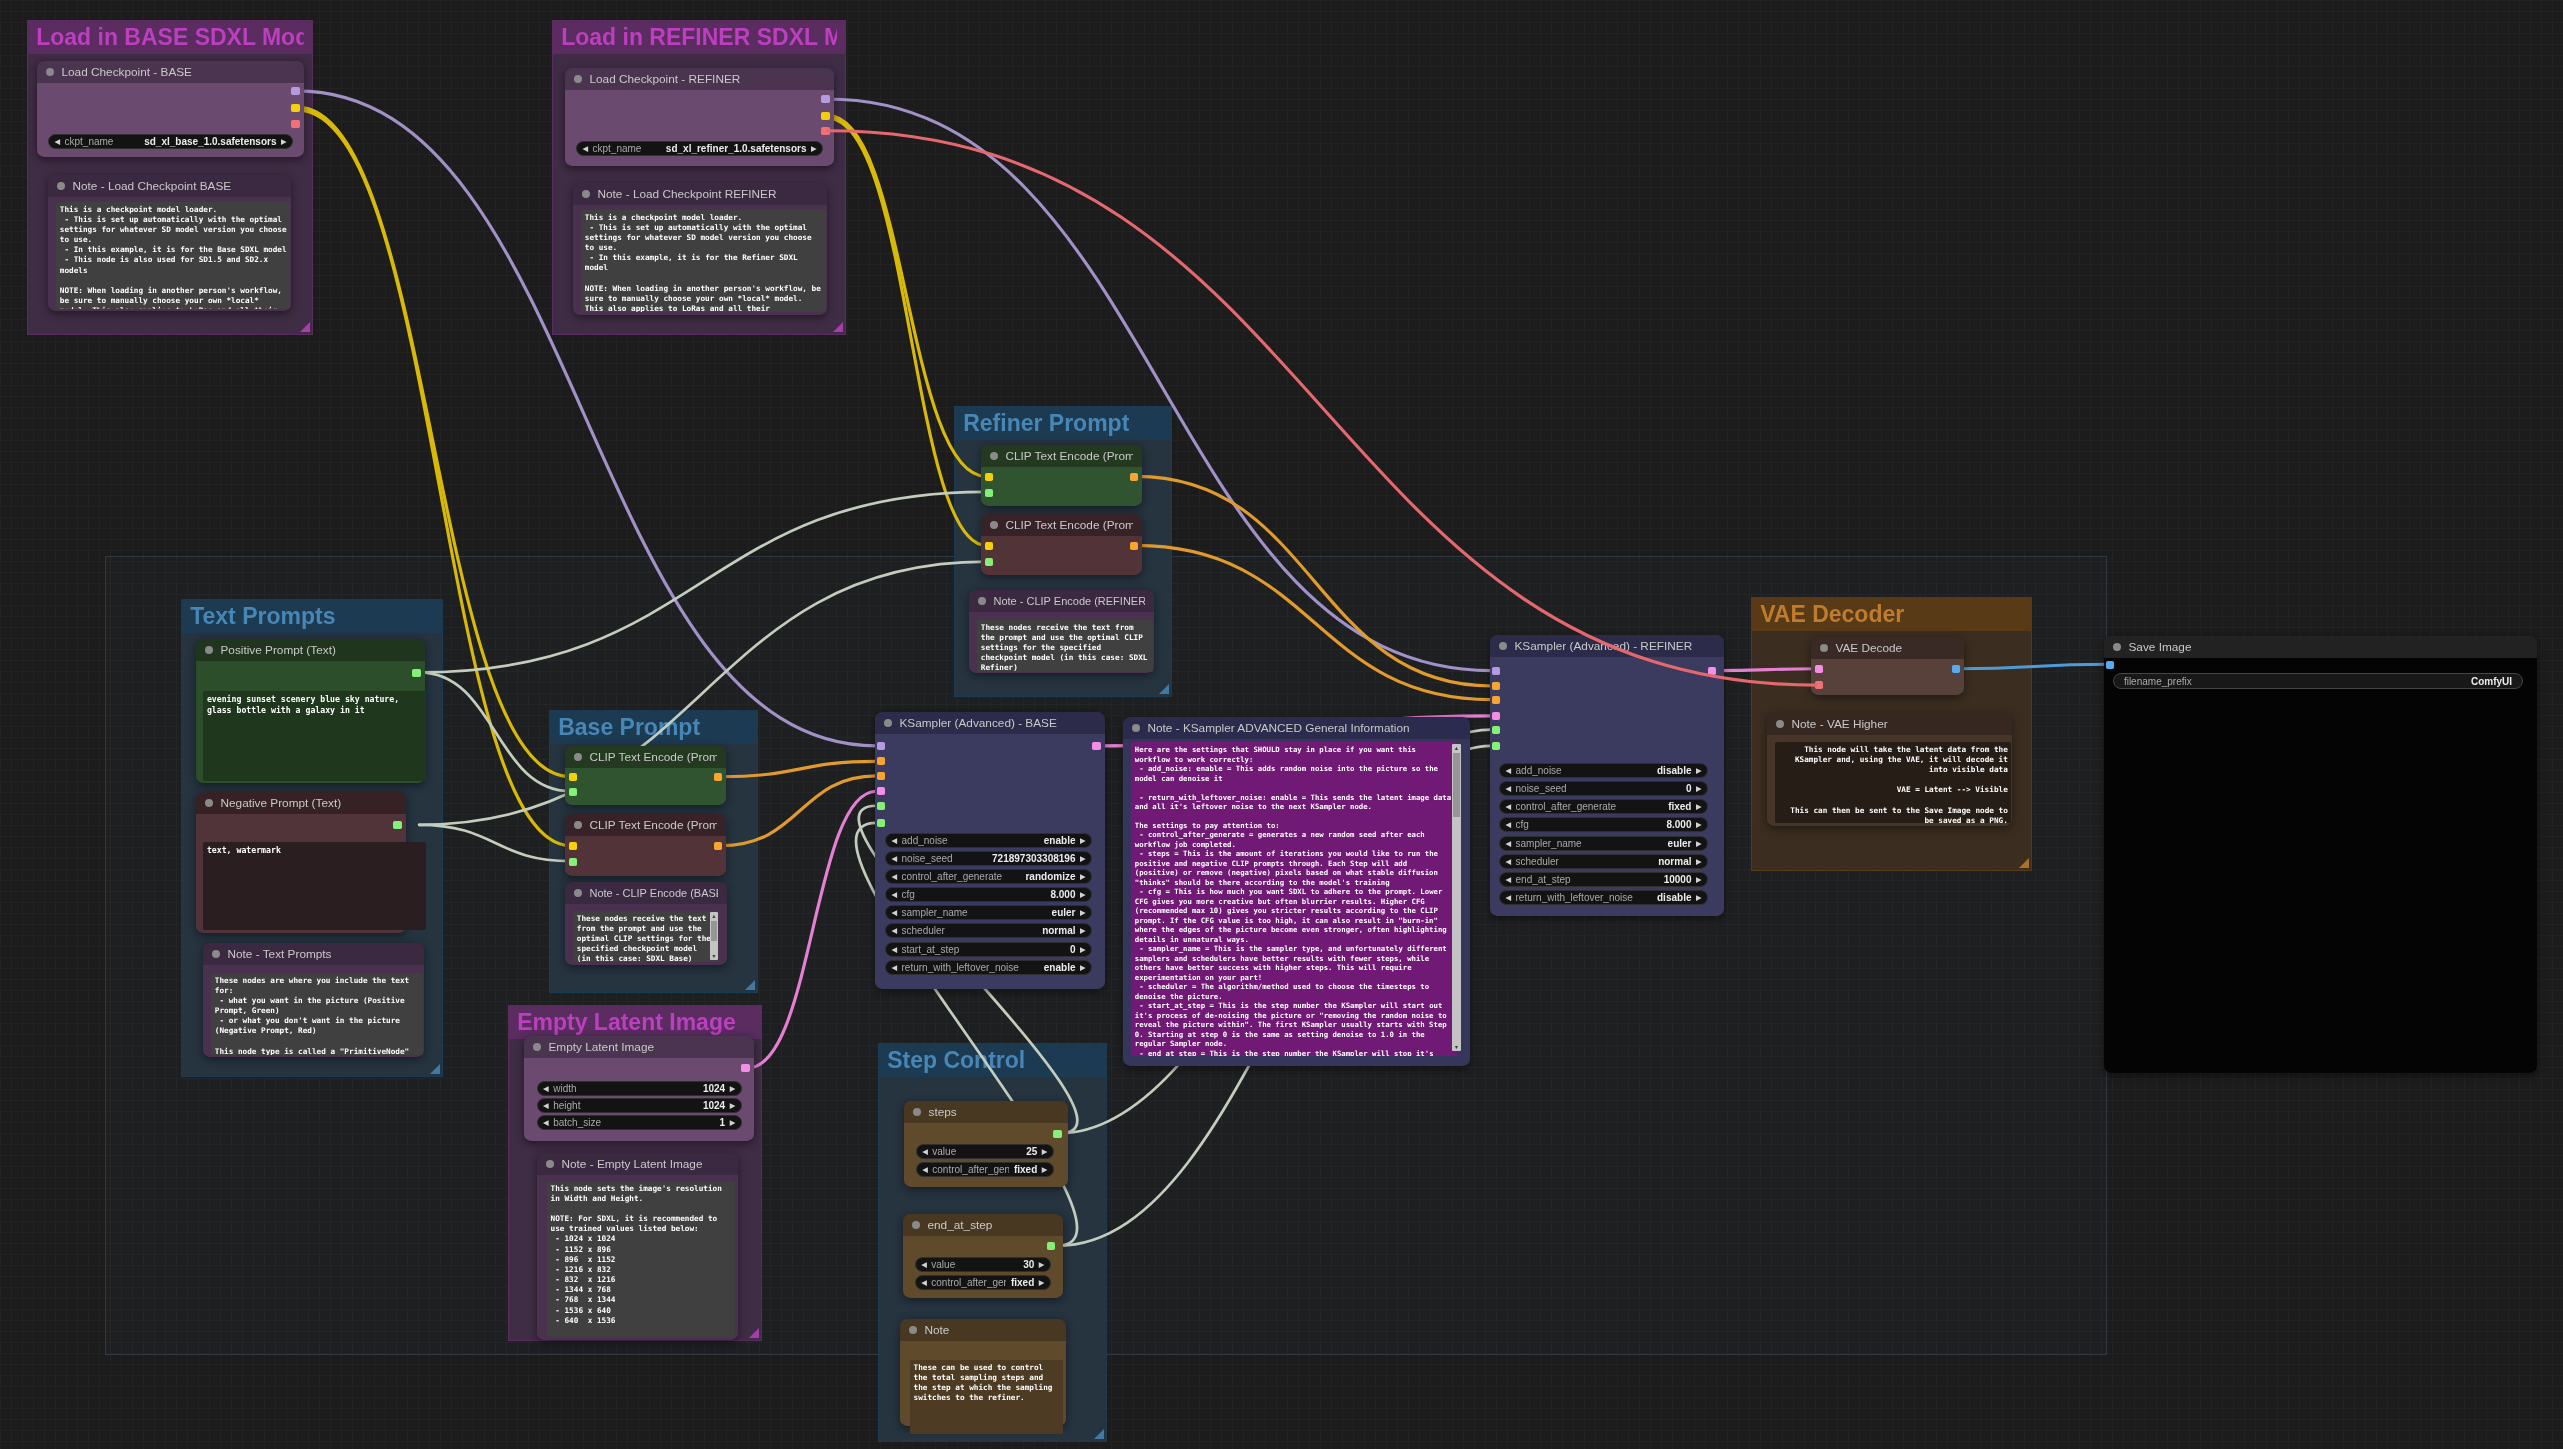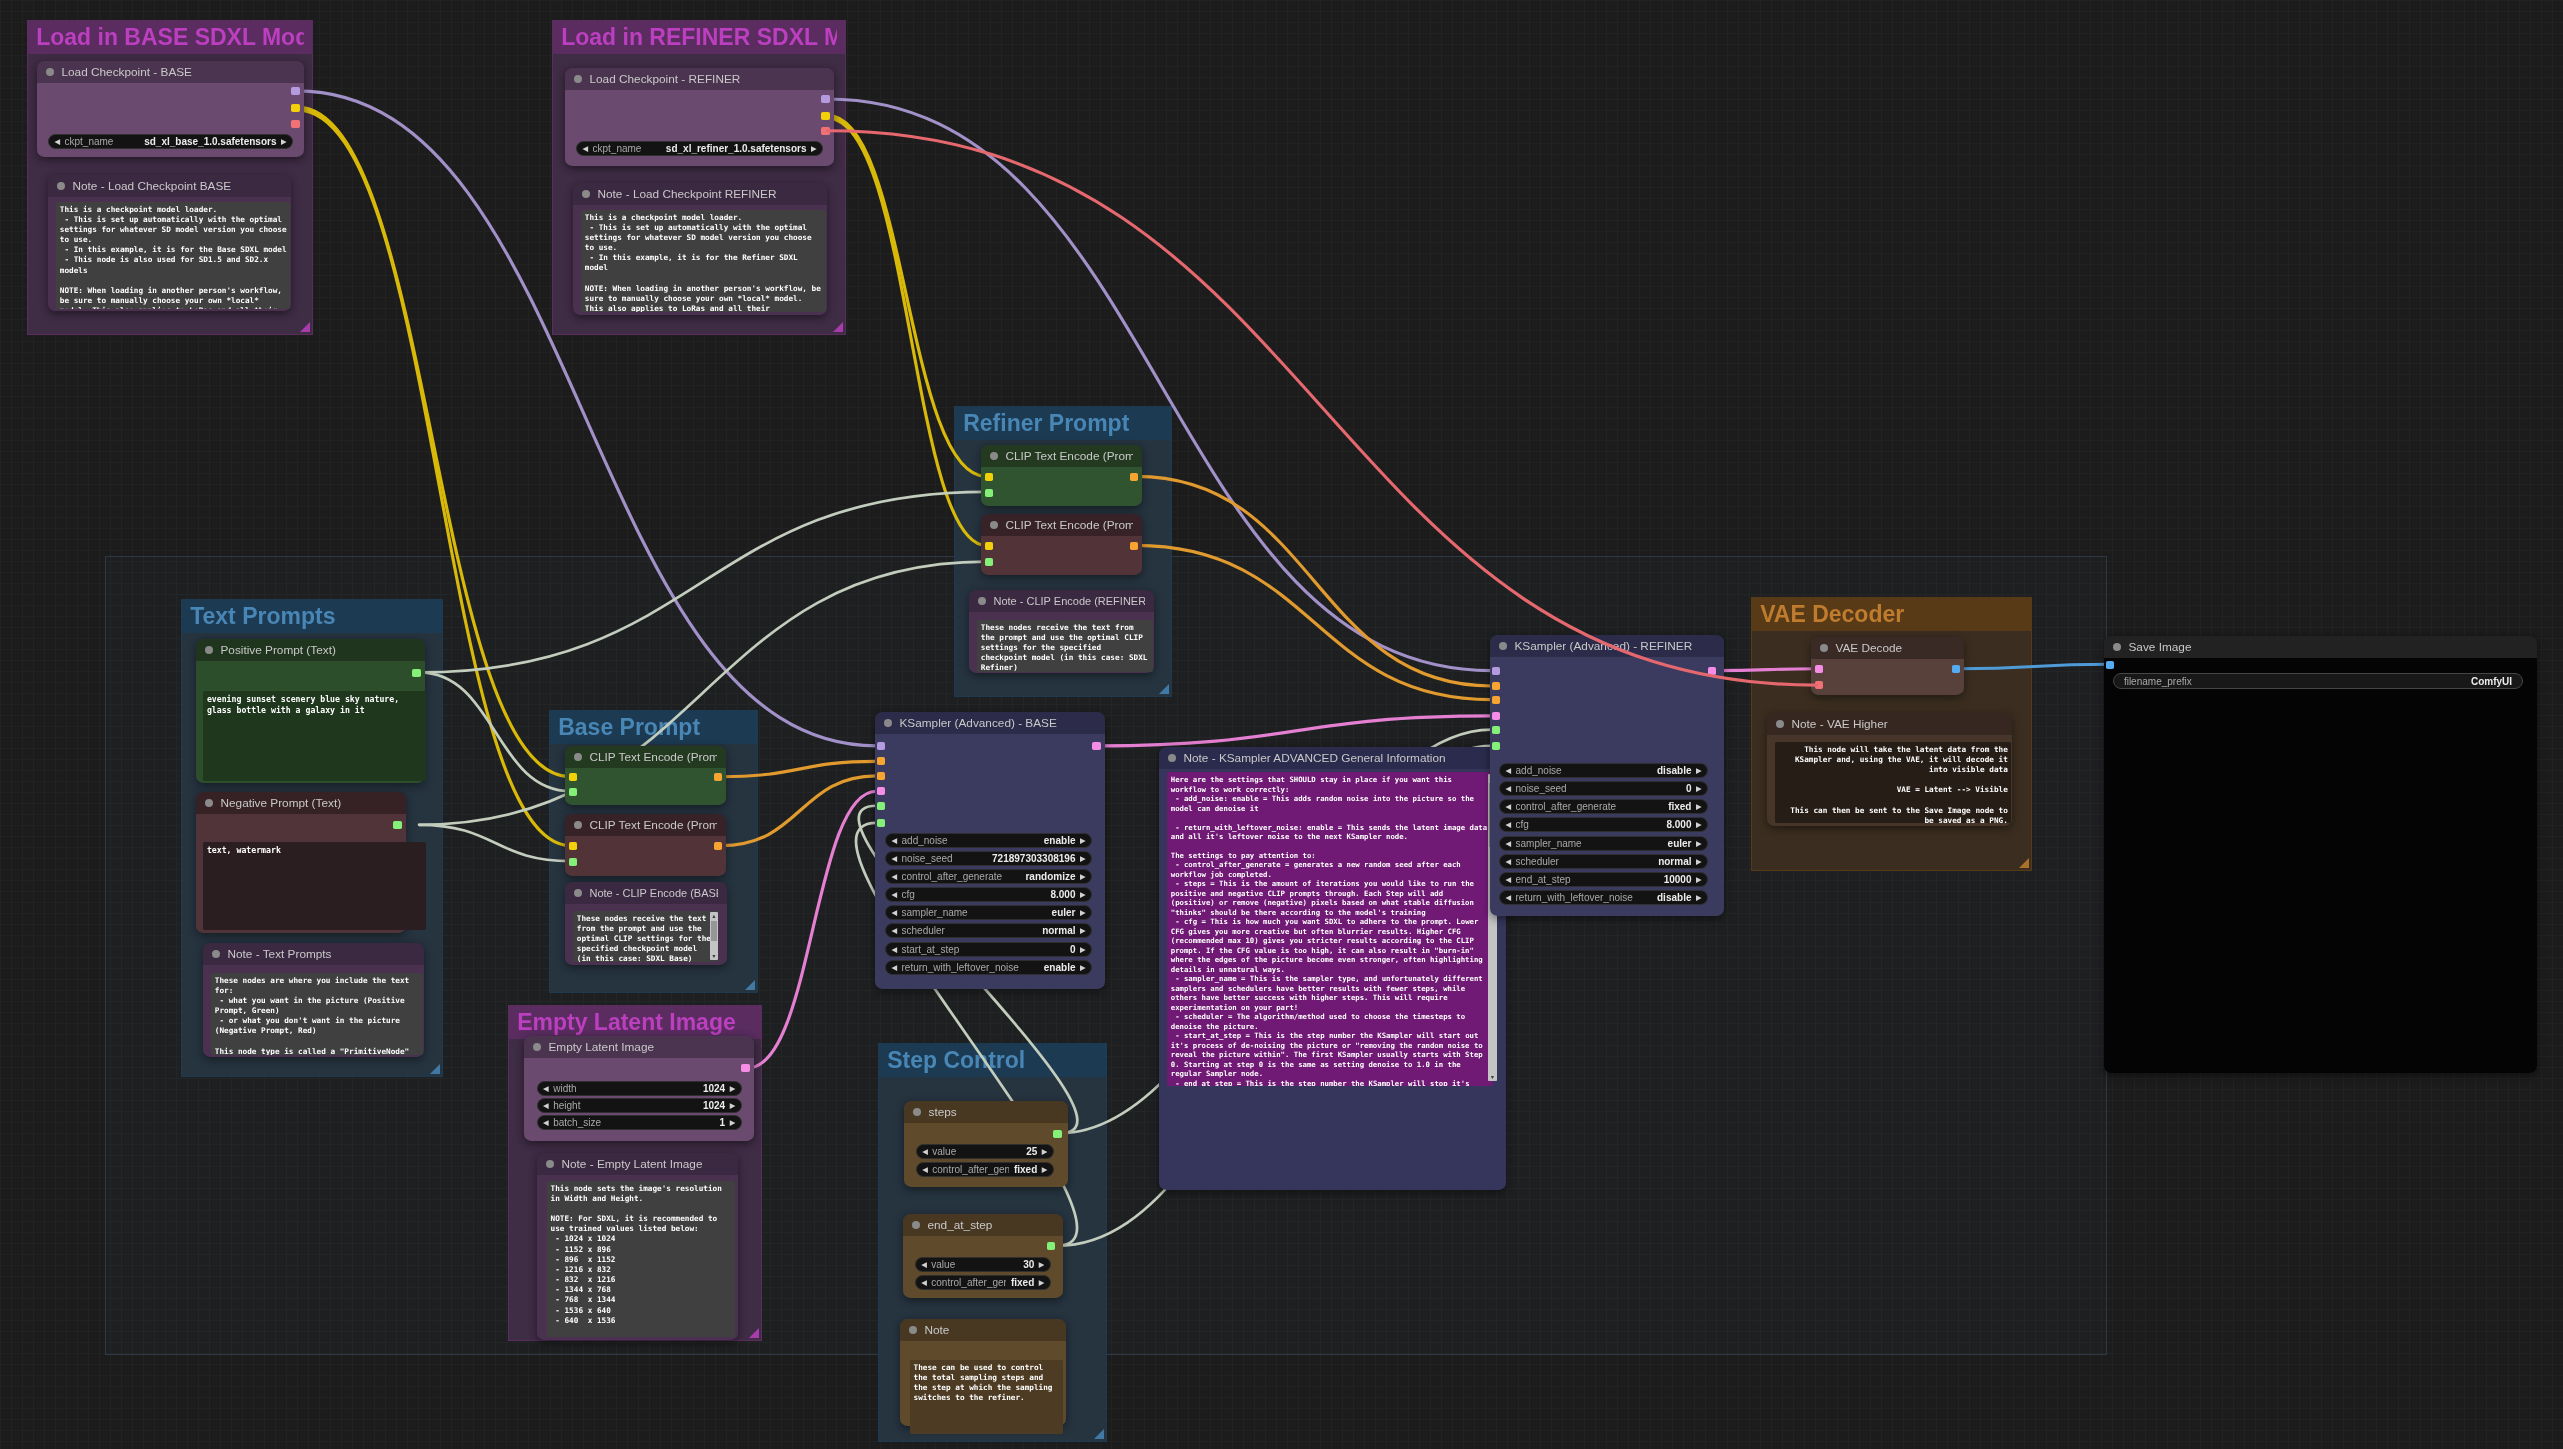--- a/index.html
+++ b/index.html
@@ -346,21 +346,21 @@
       <span class="arr">▶</span>
     </div>
   <div class="widget" style="left:10px;top:248px;width:207px;">
       <span class="arr">◀</span>
       <span class="lbl">return_with_leftover_noise</span>
       <span class="val">enable</span>
       <span class="arr">▶</span>
     </div>
 </div>
 
-<div class="node n-ksnote" style="left:1123px;top:747px;width:347px;height:443px;margin-left:36px;">
+<div class="node n-ksnote" style="left:1123px;top:717px;width:347px;height:349px;">
   <div class="hd">
       <span class="ttl">Note - KSampler  ADVANCED General Information</span>
     </div>
   <div class="bd"></div>
   <div class="ta big" style="left:8.2px;top:25.4px;width:319px;height:308px;">Here are the settings that SHOULD stay in place if you want this workflow to work correctly:
  - add_noise: enable = This adds random noise into the picture so the model can denoise it
 
  - return_with_leftover_noise: enable = This sends the latent image data and all it's leftover noise to the next KSampler node.
 
 The settings to pay attention to:

